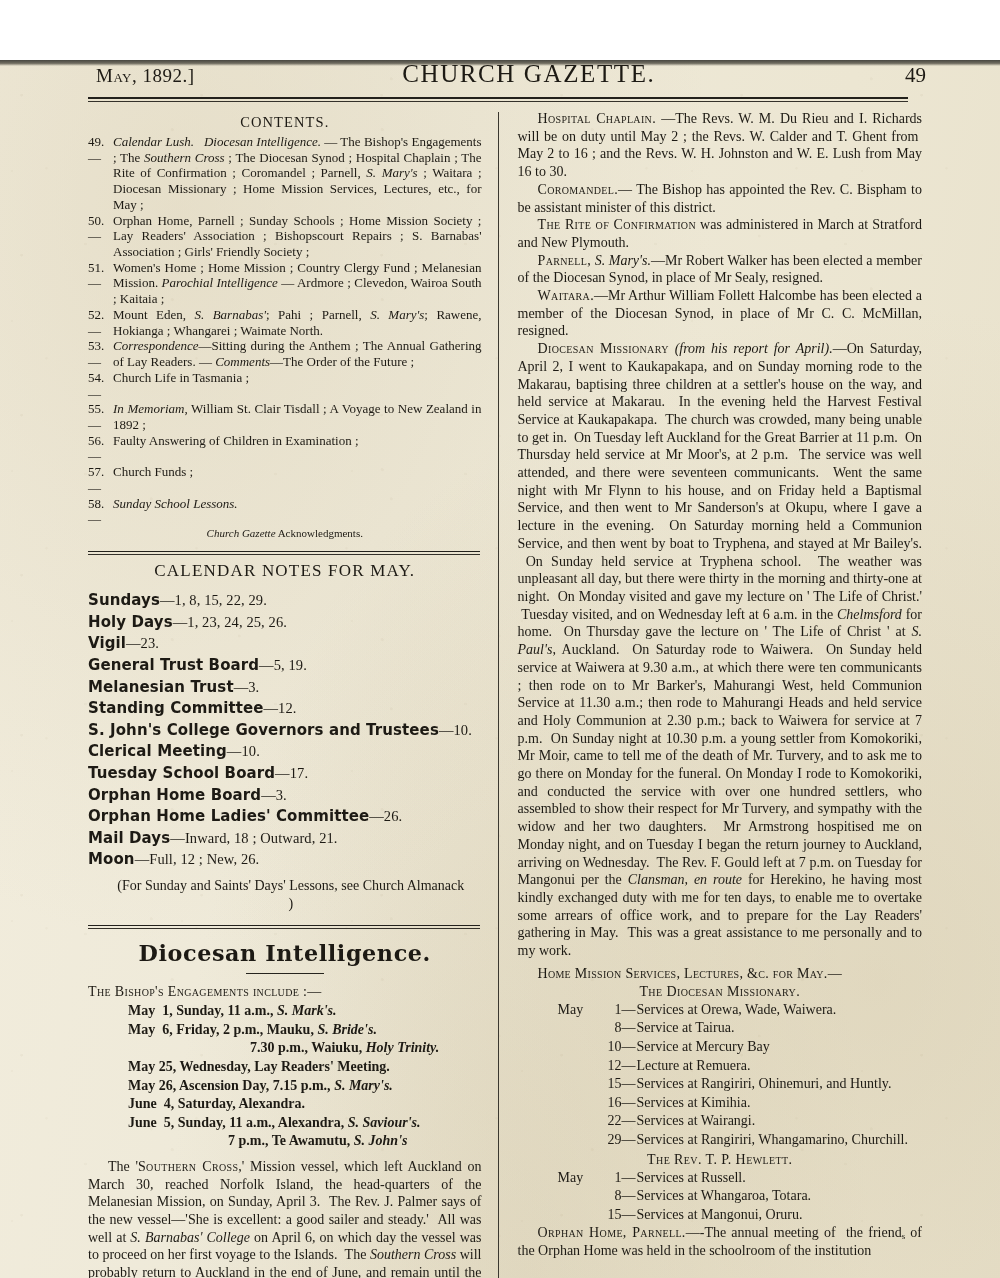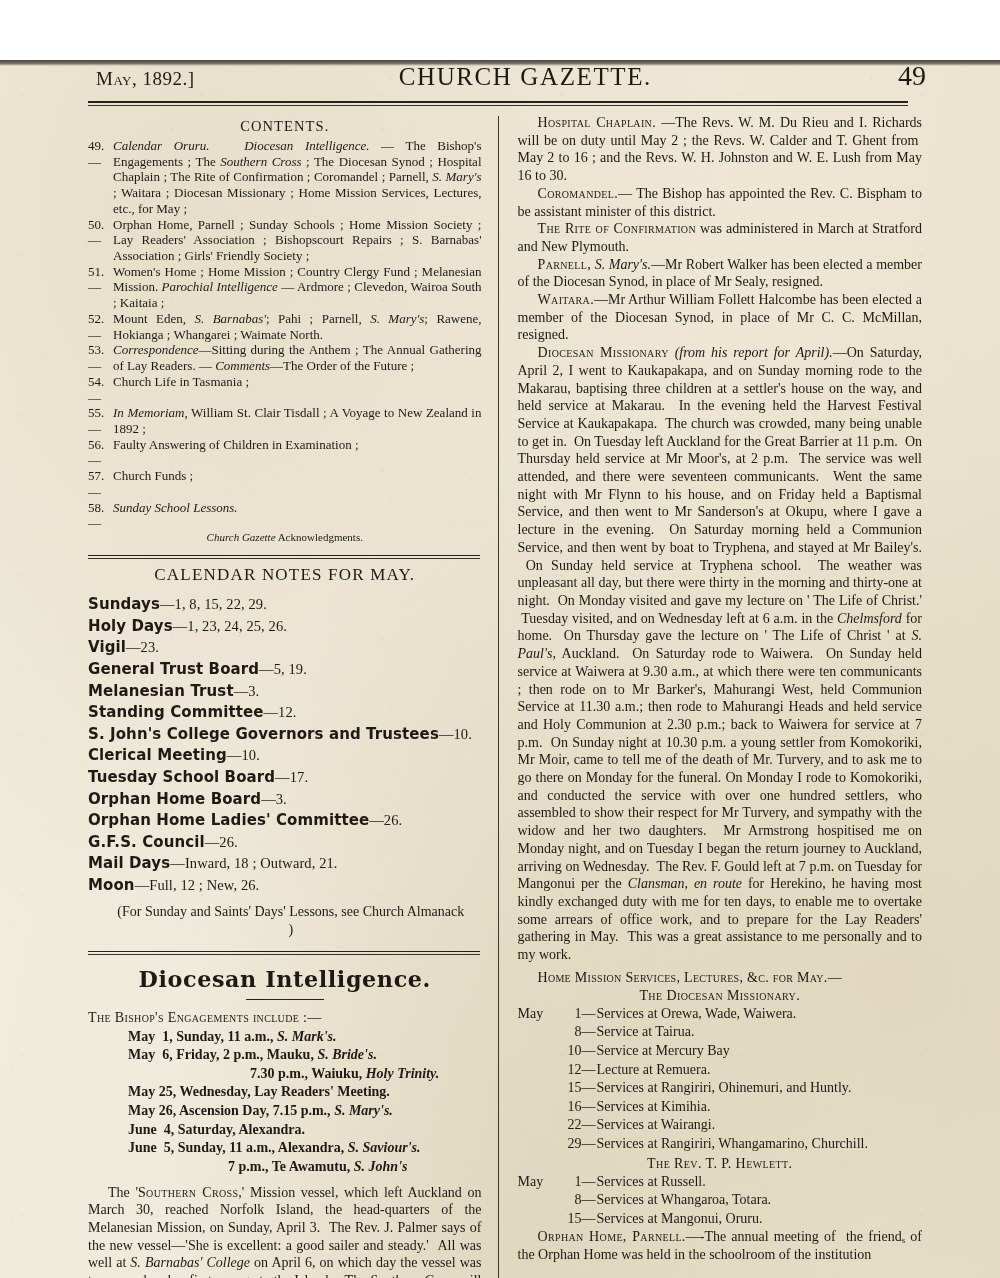--- a/index.html
+++ b/index.html
@@ -56,21 +56,21 @@
     font-size: 19px; letter-spacing: .5px;
     white-space: nowrap;
   }
   .mast-date .brk { font-size: 19px; }
   .mast-title {
     font-size: 25px; letter-spacing: 1.6px;
     white-space: nowrap;
     margin-left: -42px;
   }
   .mast-page {
-    font-size: 28px;
+    font-size: 21px;
   }
   .rule-double {
     margin: 9px 92px 0 88px;
     height: 5px;
     border-top: 2px solid #23211c;
     border-bottom: 1px solid #34312a;
     box-sizing: border-box;
   }
   .rule-double.thin { height: 4px; border-top-width: 1px; }
 
@@ -153,21 +153,21 @@
   
   .r-para { margin-bottom: 0; }
   .center-head {
     text-align: center; font-size: 14px; letter-spacing: .4px;
     margin: 2px 0 1px 0;
   }
   .hm-head {
     font-size: 14px; letter-spacing: .3px;
     text-indent: 20px; margin-top: 6px;
   }
-  .svc-list { font-size: 14px; line-height: 1.33; }
+  .svc-list { font-size: 14px; line-height: 1.33; margin-left: 40px; }
   .svc-row { display: flex; }
   .svc-month { width: 44px; flex: 0 0 44px; }
   .svc-day { width: 34px; flex: 0 0 34px; text-align: right; padding-right: 1px; }
   .svc-txt { flex: 1; }
   sub.small { font-size: 9px; vertical-align: baseline; position: relative; bottom: -2px; }
 </style>
 </head>
 <body>
 
 <div id="page">
@@ -185,21 +185,21 @@
 
   <div class="cols">
 
     <div class="col col-left">
 
       <h2 class="section-head">CONTENTS.</h2>
 
       <div class="contents-list">
         <div class="c-item">
           <span class="c-num">49.—</span>
-          <span class="c-txt"><i>Calendar Oruru.</i> &nbsp; <i>Diocesan Intelligence.</i> — The Bishop's Engagements ; The <i>Southern Cross</i> ; The Diocesan Synod ; Hospital Chaplain ; The Rite of Confirmation ; Coromandel ; Parnell, <i>S. Mary's</i> ; Waitara ; Diocesan Missionary ; Home Mission Services, Lectures, etc., for May ;</span>
+          <span class="c-txt"><i>Calendar Lush.</i> &nbsp; <i>Diocesan Intelligence.</i> — The Bishop's Engagements ; The <i>Southern Cross</i> ; The Diocesan Synod ; Hospital Chaplain ; The Rite of Confirmation ; Coromandel ; Parnell, <i>S. Mary's</i> ; Waitara ; Diocesan Missionary ; Home Mission Services, Lectures, etc., for May ;</span>
         </div>
         <div class="c-item">
           <span class="c-num">50.—</span>
           <span class="c-txt">Orphan Home, Parnell ; Sunday Schools ; Home Mission Society ; Lay Readers' Association ; Bishopscourt Repairs ; S. Barnabas' Association ; Girls' Friendly Society ;</span>
         </div>
         <div class="c-item">
           <span class="c-num">51.—</span>
           <span class="c-txt">Women's Home ; Home Mission ; Country Clergy Fund ; Melanesian Mission. <i>Parochial Intelligence</i> — Ardmore ; Clevedon, Wairoa South ; Kaitaia ;</span>
         </div>
         <div class="c-item">
@@ -242,21 +242,20 @@
         <div class="cal-row"><span>Holy Days</span><span class="val">—1, 23, 24, 25, 26.</span></div>
         <div class="cal-row"><span>Vigil</span><span class="val">—23.</span></div>
         <div class="cal-row"><span>General Trust Board</span><span class="val">—5, 19.</span></div>
         <div class="cal-row"><span>Melanesian Trust</span><span class="val">—3.</span></div>
         <div class="cal-row"><span>Standing Committee</span><span class="val">—12.</span></div>
         <div class="cal-row"><span>S. John's College Governors and Trustees</span><span class="val">—10.</span></div>
         <div class="cal-row"><span>Clerical Meeting</span><span class="val">—10.</span></div>
         <div class="cal-row"><span>Tuesday School Board</span><span class="val">—17.</span></div>
         <div class="cal-row"><span>Orphan Home Board</span><span class="val">—3.</span></div>
         <div class="cal-row"><span>Orphan Home Ladies' Committee</span><span class="val">—26.</span></div>
-        <div class="cal-row"><span>G.F.S. Council</span><span class="val">—26.</span></div>
         <div class="cal-row"><span>Mail Days</span><span class="val">—Inward, 18 ; Outward, 21.</span></div>
         <div class="cal-row"><span>Moon</span><span class="val">—Full, 12 ; New, 26.</span></div>
       </div>
 
       <div class="cal-foot">(For Sunday and Saints' Days' Lessons, see Church Almanack )</div>
 
       <div class="rule-double thin" style="margin:12px 2px 0 0;"></div>
 
       <div class="black-head">Diocesan Intelligence.</div>
       <div class="short-rule"></div>

